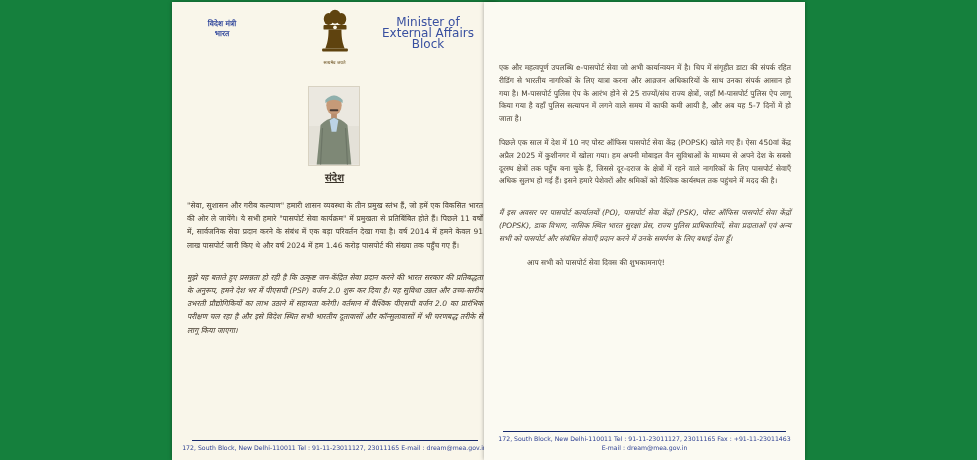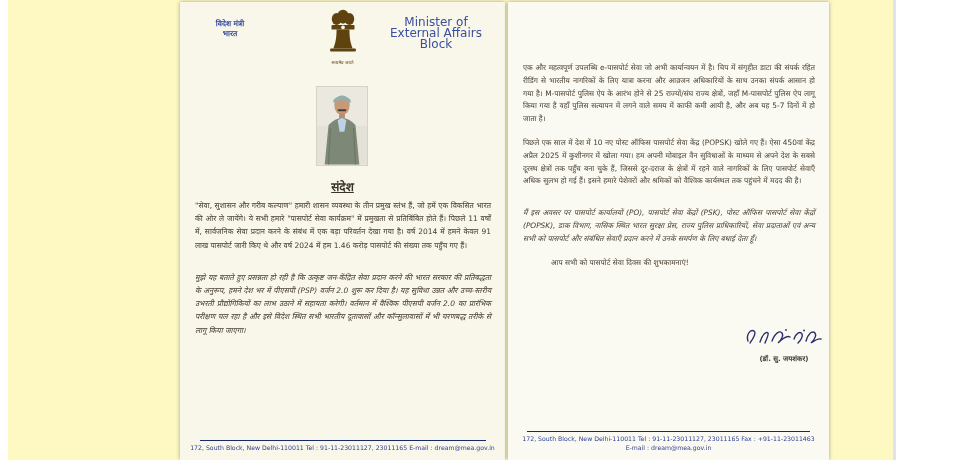--- a/index.html
+++ b/index.html
@@ -1,37 +1,37 @@
 <!DOCTYPE html>
 <html><head>
 <meta charset="utf-8">
 <style>
   * { margin:0; padding:0; box-sizing:border-box; }
   body { font-family:"DejaVu Sans", sans-serif; }
-  #canvas { position:relative; width:888px; height:460px; background:#fef9c3; overflow:hidden;margin-left:8px; }
+  #canvas { position:relative; width:980px; height:460px; background:#15803d; overflow:hidden; }
   .page { position:absolute; top:2px; bottom:0; box-shadow:0 0 4px rgba(0,0,0,.35); }
   #left-page  { left:172px; width:325px; background:#f9f6ea; }
-  #right-page { left:500px; width:321px; background:#fbfaf2;padding-left:48px; }
+  #right-page { left:484px; width:321px; background:#fbfaf2;padding-left:48px; }
   #edge-strip { position:absolute; top:0; right:0; width:3px; height:460px; background:#dde4f0; }
 
   
   .hdr-left  { position:absolute; top:17px; left:20px; width:60px; text-align:center;
                font-size:7.5px; line-height:10px; color:#33499c; font-weight:bold; }
   .hdr-right { position:absolute; top:15px; left:200px; width:112px; text-align:center;
                font-size:12px; line-height:11px; color:#3950a0; }
   .emblem-wrap { position:absolute; top:6px; left:0; width:100%; text-align:center; }
   .emblem-motto { font-size:4.5px; color:#5f430f; margin-top:1px; }
 
   
   .photo { position:absolute; top:84px; left:136px; width:52px; height:80px;
            border:1px solid #d8d2c2; background:#ece9e2; }
 
   
-  .heading { position:absolute; top:176px; left:0; width:100%; text-align:center;
-             font-size:12px; font-weight:bold; text-decoration:underline; color:#3a332a; }
+  .heading { position:absolute; top:168px; left:0; width:100%; text-align:center;
+             font-size:10px; font-weight:bold; text-decoration:underline; color:#3a332a; }
 
   
   .body-text { position:absolute; left:15px; right:14px; font-size:7.5px; line-height:13.2px;
                text-align:justify; color:#443b2e; }
   #left-body  { top:197px; }
   #right-body { top:60px; font-size:7.4px; line-height:12.8px; }
   .body-text p { margin-bottom:11px; }
   .gap-before { margin-top:19px;font-style:italic; }
   .greeting { text-indent:28px; }
 
@@ -105,34 +105,20 @@
 
   <div class="page" id="right-page">
 
     <div class="body-text" id="right-body">
       <p>एक और महत्वपूर्ण उपलब्धि e-पासपोर्ट सेवा जो अभी कार्यान्वयन में है। चिप में संगृहीत डाटा की संपर्क रहित रीडिंग से भारतीय नागरिकों के लिए यात्रा करना और आव्रजन अधिकारियों के साथ उनका संपर्क आसान हो गया है। M-पासपोर्ट पुलिस ऐप के आरंभ होने से 25 राज्यों/संघ राज्य क्षेत्रों, जहाँ M-पासपोर्ट पुलिस ऐप लागू किया गया है वहाँ पुलिस सत्यापन में लगने वाले समय में काफी कमी आयी है, और अब यह 5-7 दिनों में हो जाता है।</p>
       <p>पिछले एक साल में देश में 10 नए पोस्ट ऑफिस पासपोर्ट सेवा केंद्र (POPSK) खोले गए हैं। ऐसा 450वां केंद्र अप्रैल 2025 में कुशीनगर में खोला गया। हम अपनी मोबाइल वैन सुविधाओं के माध्यम से अपने देश के सबसे दूरस्थ क्षेत्रों तक पहुँच बना चुके हैं, जिससे दूर-दराज के क्षेत्रों में रहने वाले नागरिकों के लिए पासपोर्ट सेवाएँ अधिक सुलभ हो गई हैं। इसने हमारे पेशेवरों और श्रमिकों को वैश्विक कार्यस्थल तक पहुंचने में मदद की है।</p>
       <p class="gap-before">मैं इस अवसर पर पासपोर्ट कार्यालयों (PO), पासपोर्ट सेवा केंद्रों (PSK), पोस्ट ऑफिस पासपोर्ट सेवा केंद्रों (POPSK), डाक विभाग, नासिक स्थित भारत सुरक्षा प्रेस, राज्य पुलिस प्राधिकारियों, सेवा प्रदाताओं एवं अन्य सभी को पासपोर्ट और संबंधित सेवाएँ प्रदान करने में उनके समर्पण के लिए बधाई देता हूँ।</p>
       <p class="greeting">आप सभी को पासपोर्ट सेवा दिवस की शुभकामनाएं!</p>
     </div>
 
-    <div class="sig-block">
-      <svg width="84" height="24" viewBox="0 0 84 24">
-        <g stroke="#2a2f6e" stroke-width="1.4" fill="none" stroke-linecap="round">
-          <path d="M6,16 C4,10 8,4 12,6 C15,8 10,15 8,18"></path>
-          <path d="M18,17 C20,10 24,6 26,8 C27,10 24,15 23,18"></path>
-          <path d="M30,16 C33,8 38,5 40,8 C42,11 38,16 36,18 C40,14 45,10 48,12"></path>
-          <path d="M52,14 C54,8 58,6 60,9 C61,12 58,16 56,18"></path>
-          <path d="M64,16 C66,9 70,5 73,8 C75,11 71,16 69,18 C72,16 76,13 79,14"></path>
-          <circle cx="44" cy="5" r="0.9" fill="#2a2f6e" stroke="none"></circle>
-          <circle cx="62" cy="5.5" r="0.9" fill="#2a2f6e" stroke="none"></circle>
-        </g>
-      </svg>
-      <div class="sig-name">(डॉ. सु. जयशंकर)</div>
-    </div>
 
     <div class="footer">
       <div class="rule"></div>
       <div>172, South Block, New Delhi-110011 Tel : 91-11-23011127, 23011165 Fax : +91-11-23011463</div>
       <div>E-mail : dream@mea.gov.in</div>
     </div>
   </div>
 
   <div id="edge-strip"></div>
 </div>

